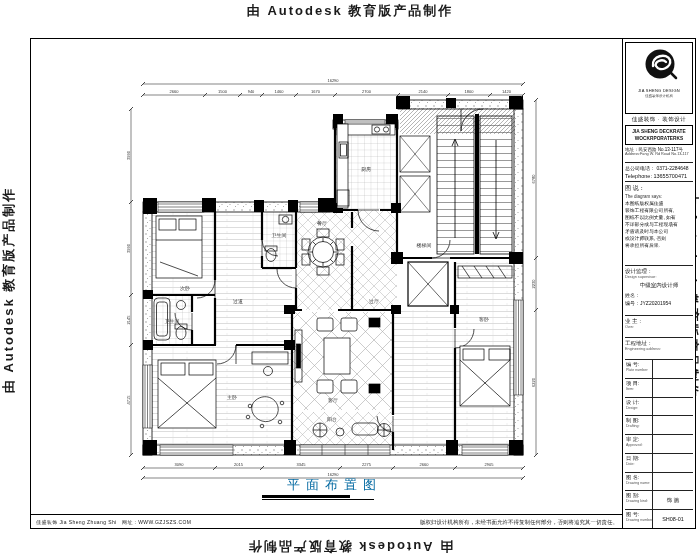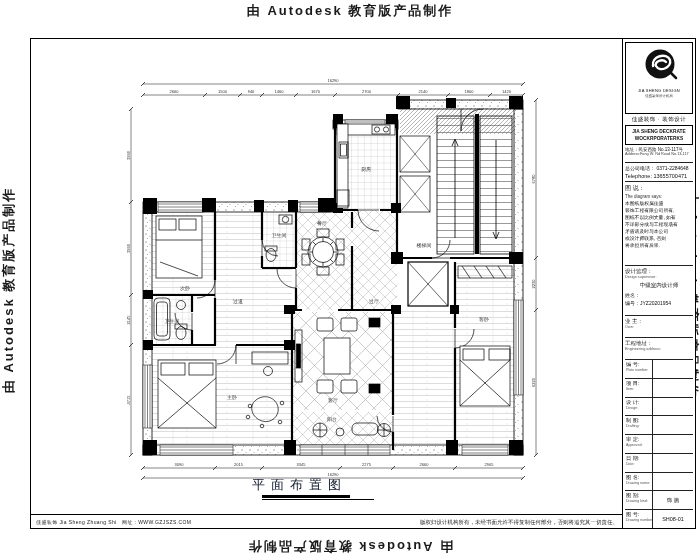--- a/index.html
+++ b/index.html
@@ -9,22 +9,22 @@
       white-space:nowrap;text-align:center;}
   .wm-top{left:0;right:0;top:2px;}
   .wm-bottom{left:0;right:0;top:537px;transform:rotate(180deg);}
   .wm-side{width:240px;height:16px;line-height:16px;}
   .wm-left{left:-111px;top:282px;transform:rotate(-90deg);}
   .wm-right{left:572px;top:287px;transform:rotate(90deg);}
   .frame{position:absolute;left:30px;top:38px;width:666px;height:491px;border:1.2px solid #000;box-sizing:border-box;}
   .footer-band{position:absolute;left:30px;top:514px;width:592px;height:15px;border-top:1px solid #000;}
   .footer-left{position:absolute;left:6px;top:4px;font-size:5px;color:#222;letter-spacing:.4px;white-space:nowrap;}
   .footer-right{position:absolute;right:4px;top:4px;font-size:5.5px;color:#222;white-space:nowrap;}
-  .plan-title{position:absolute;left:252px;top:476px;width:130px;text-align:left;
-      font-size:13px;letter-spacing:6px;font-family:"Liberation Serif",serif;color:#0f172a;}
+  .plan-title{position:absolute;left:252px;top:476px;width:130px;text-align:right;
+      font-size:13px;letter-spacing:6px;font-family:"Liberation Serif",serif;color:#0369a1;}
   .plan-title-bar1{position:absolute;left:262px;top:495px;width:88px;height:2.5px;background:#000;}
   .plan-title-bar2{position:absolute;left:262px;top:499px;width:112px;height:.8px;background:#000;}
   
   .tb{position:absolute;left:622px;top:38px;width:74px;height:491px;border:1px solid #000;
       box-sizing:border-box;display:flex;flex-direction:column;padding:3px 2px 0;background:#fff;}
   .tb *{box-sizing:border-box;}
   .tb-logo{border:1px solid #000;height:72px;flex:none;text-align:center;padding-top:3px;}
   .tb-logo-cap{font-size:4px;letter-spacing:.3px;}
   .tb-logo-sub{font-size:3.5px;color:#444;margin-top:1px;}
   .tb-company-cn{height:11px;flex:none;font-size:5.5px;text-align:center;line-height:11px;letter-spacing:.5px;}

